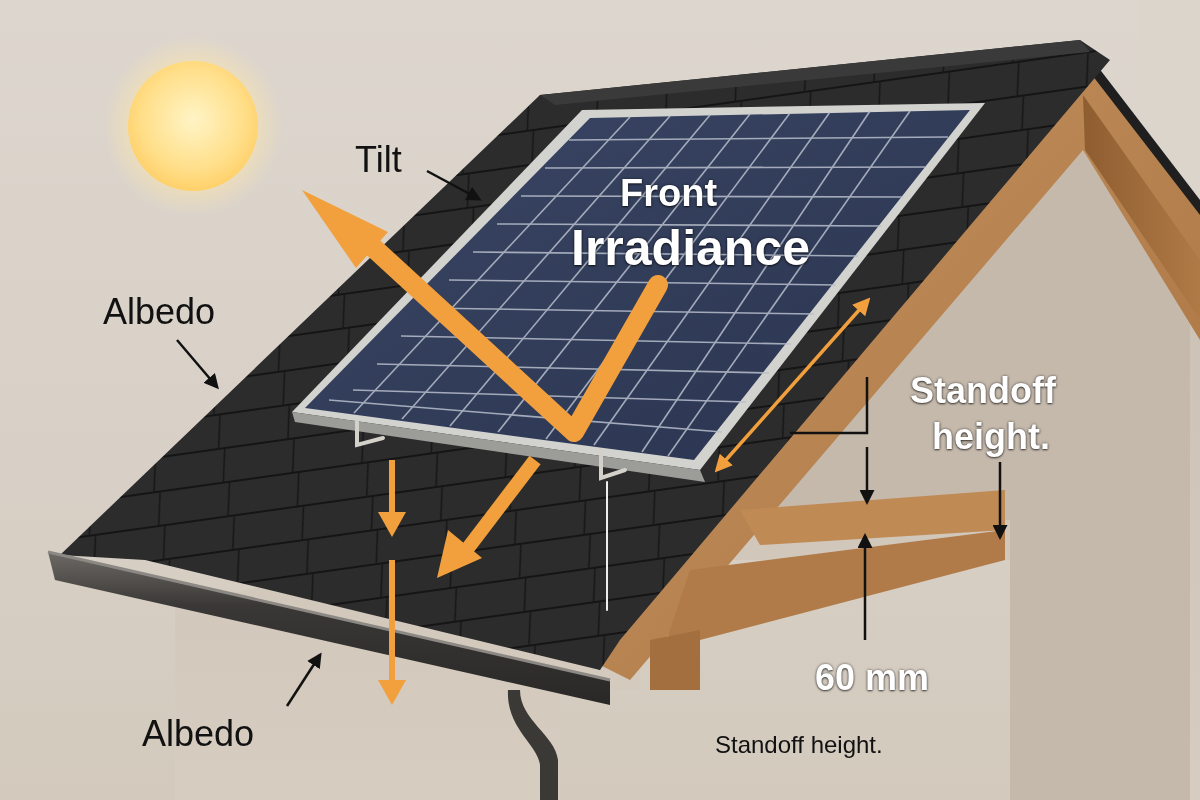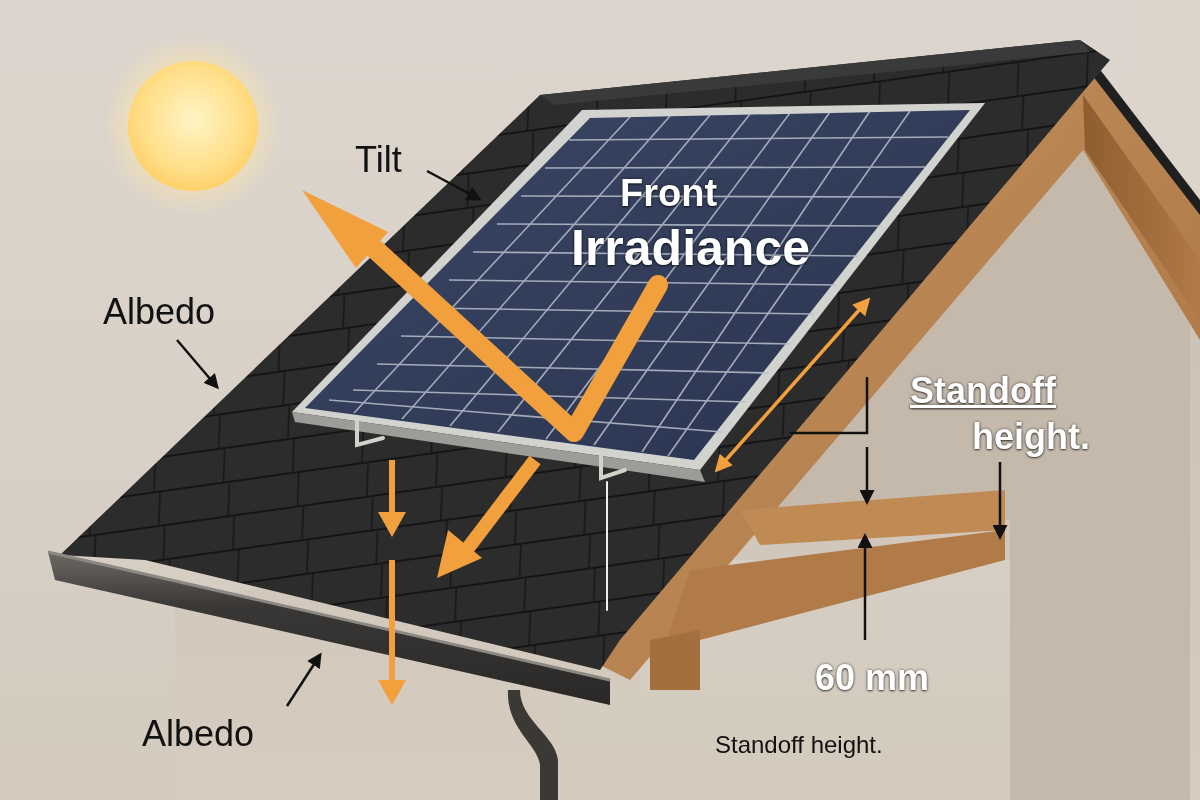--- a/index.html
+++ b/index.html
@@ -154,19 +154,19 @@
   </svg>
 
   <div class="lbl dark" style="left:355px;top:141px;font-size:36px;">Tilt</div>
 
   <div class="lbl white" style="left:620px;top:174px;font-size:38px;">Front</div>
   <div class="lbl white" style="left:571px;top:222px;font-size:50px;">Irradiance</div>
 
   <div class="lbl dark" style="left:103px;top:293px;font-size:36px;">Albedo</div>
   <div class="lbl dark" style="left:142px;top:715px;font-size:36px;">Albedo</div>
 
-  <div class="lbl white" style="left:910px;top:372px;font-size:36px;text-decoration:underline;">Standoff</div>
-  <div class="lbl white" style="left:972px;top:418px;font-size:36px;">height.</div>
+  <div class="lbl white" style="left:910px;top:372px;font-size:36px;">Standoff</div>
+  <div class="lbl white" style="left:932px;top:418px;font-size:36px;">height.</div>
 
   <div class="lbl white" style="left:815px;top:659px;font-size:36px;">60 mm</div>
 
   <div class="lbl dark" style="left:715px;top:732px;font-size:24px;">Standoff height.</div>
 </div>
 
 </body></html>

